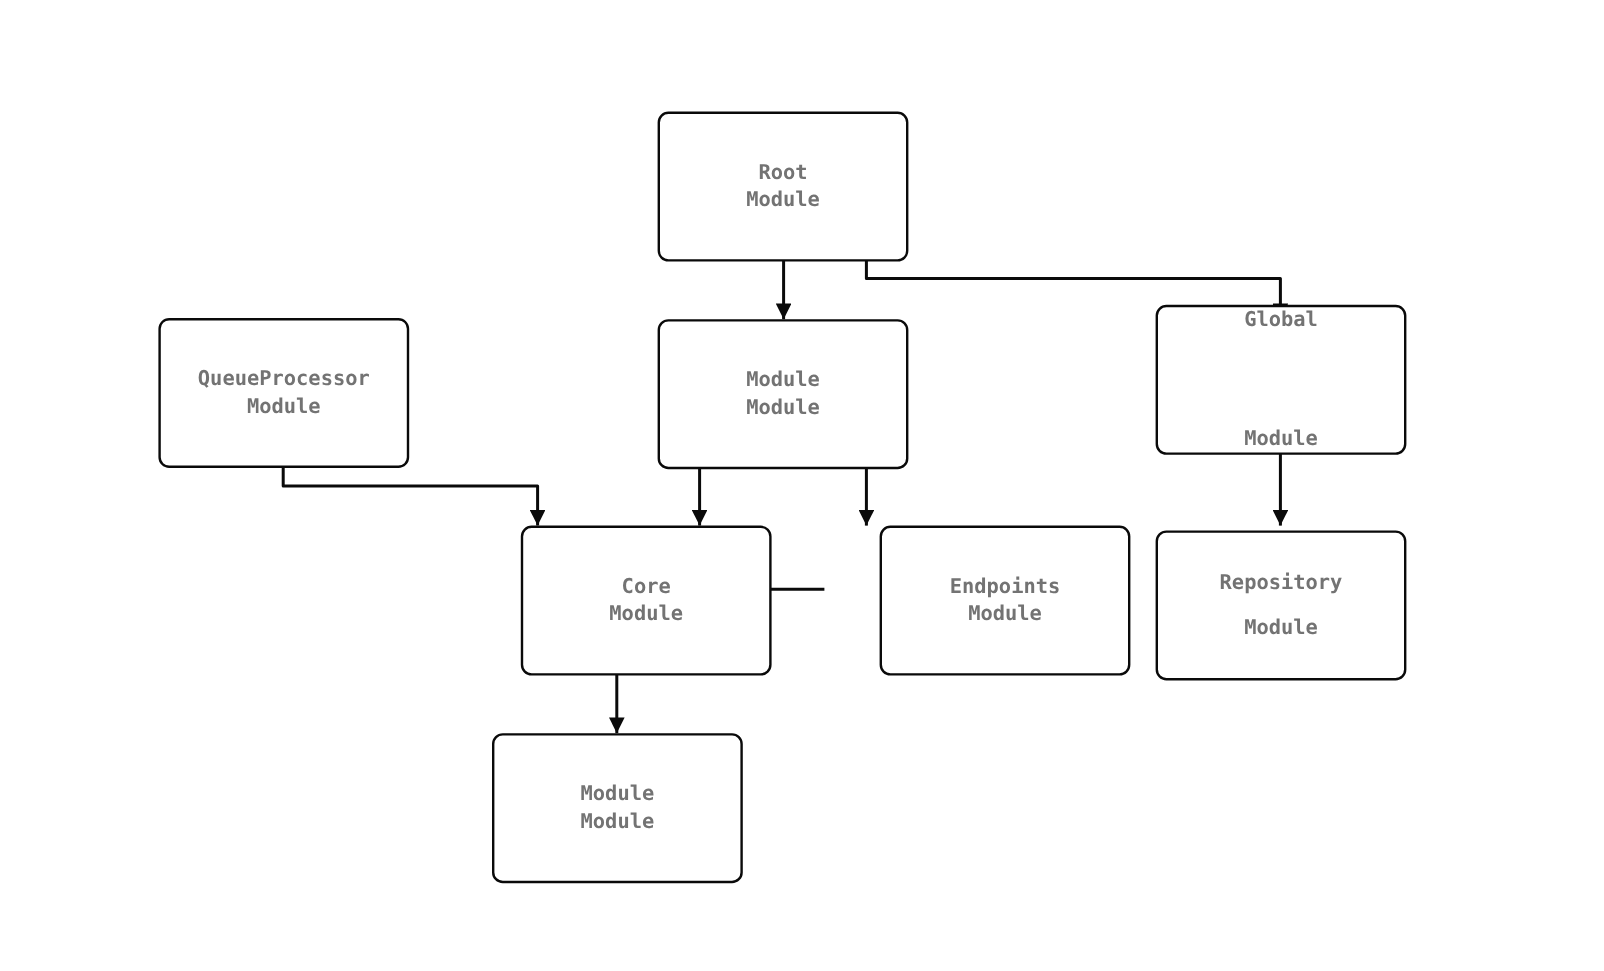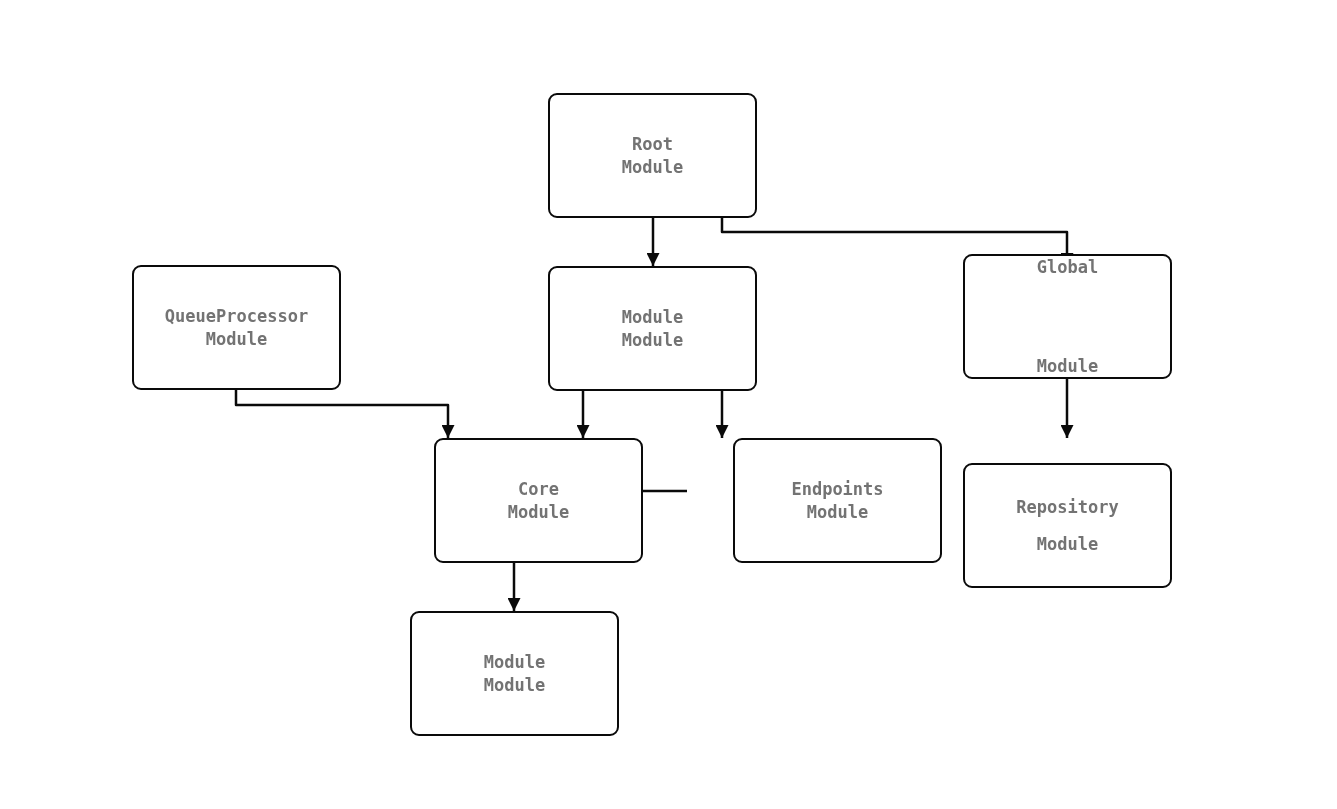--- a/index.html
+++ b/index.html
@@ -45,21 +45,21 @@
     font-size: 17px;
     line-height: 1.3;
     color: #737373;
   }
   #node-root          { left: 548px; top: 93px;  }
   #node-queueprocessor{ left: 132px; top: 265px; }
   #node-server        { left: 548px; top: 266px; }
   #node-global        { left: 963px; top: 254px; justify-content: space-between; }
   #node-core          { left: 434px; top: 438px; }
   #node-endpoints     { left: 713px; top: 438px; margin-left: 20px; }
-  #node-repository    { left: 963px; top: 463px; gap: 14px; }
+  #node-repository    { left: 963px; top: 442px; gap: 14px; }
   #node-queue         { left: 410px; top: 611px; }
 </style>
 </head>
 <body>
 
 <div class="canvas">
 
   <svg class="edges" viewBox="0 0 1337 809" xmlns="http://www.w3.org/2000/svg">
     <defs>
       <marker id="arrow" viewBox="0 0 10 10" refX="10" refY="5" markerWidth="15" markerHeight="13" markerUnits="userSpaceOnUse" orient="auto">

